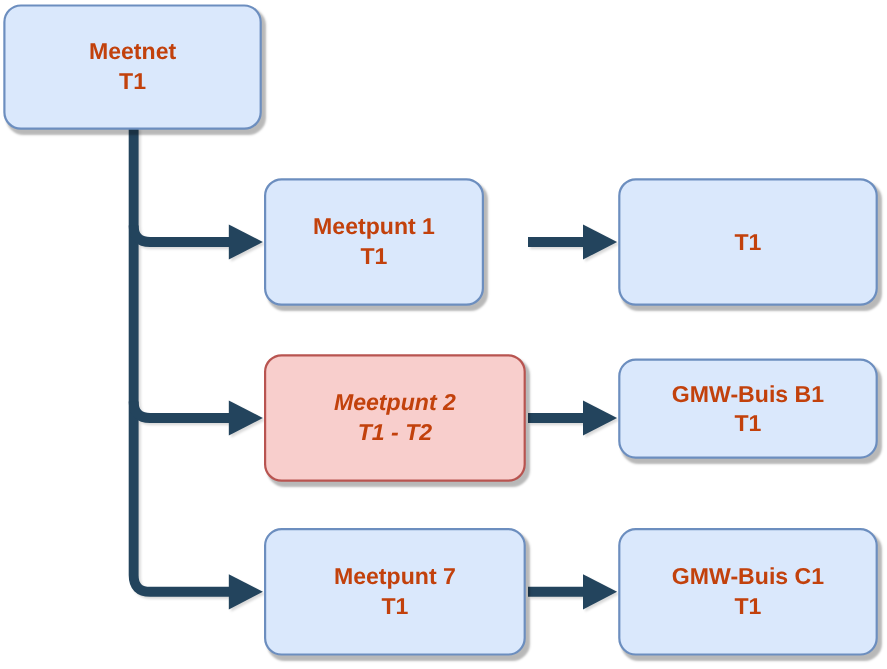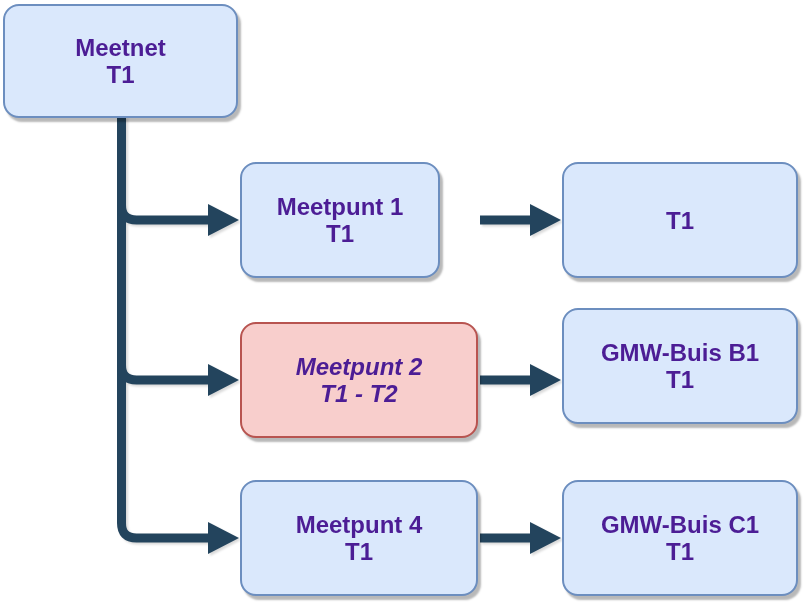--- a/index.html
+++ b/index.html
@@ -50,33 +50,33 @@
     background: var(--node-blue-fill, #dae8fc);
     border-color: var(--node-blue-border, #6c8ebf);
   }
   .node.red {
     background: var(--node-red-fill, #f8cecc);
     border-color: var(--node-red-border, #b85450);
     font-style: italic;
   }
   .node .title,
   .node .subtitle {
-    font-size: 24px;
+    font-size: 21px;
     font-weight: bold;
-    color: #4c1d95;
+    color: #c2410c;
     line-height: 27px;
     white-space: nowrap;
   }
   
   .pos-meetnet   { left: 3px;   top: 4px;   width: 235px; height: 114px; }
   .pos-mp-row0   { left: 240px; top: 162px; width: 200px; height: 116px; }
   .pos-mp-row1   { left: 240px; top: 322px; width: 238px; height: 116px; }
   .pos-mp-row2   { left: 240px; top: 480px; width: 238px; height: 116px; }
   .pos-gmw-row0  { left: 562px; top: 162px; width: 236px; height: 116px; }
-  .pos-gmw-row1  { left: 562px; top: 308px; width: 236px; height: 116px; }
+  .pos-gmw-row1  { left: 562px; top: 326px; width: 236px; height: 91px; }
   .pos-gmw-row2  { left: 562px; top: 480px; width: 236px; height: 116px; }
 </style>
 </head>
 <body>
 
 <div class="canvas">
 
   <svg class="connector-layer" viewBox="0 0 806 608">
     <g style="filter: drop-shadow(2px 2px 1px rgba(0,0,0,0.15));">
 
@@ -107,21 +107,21 @@
     <div class="title">Meetpunt 1</div>
     <div class="subtitle">T1</div>
   </div>
 
   <div class="node pos-mp-row1 red">
     <div class="title">Meetpunt 2</div>
     <div class="subtitle">T1 - T2</div>
   </div>
 
   <div class="node pos-mp-row2 blue">
-    <div class="title">Meetpunt 4</div>
+    <div class="title">Meetpunt 7</div>
     <div class="subtitle">T1</div>
   </div>
 
   <div class="node pos-gmw-row0 blue">
     <div class="subtitle">T1</div>
   </div>
 
   <div class="node pos-gmw-row1 blue">
     <div class="title">GMW-Buis B1</div>
     <div class="subtitle">T1</div>

